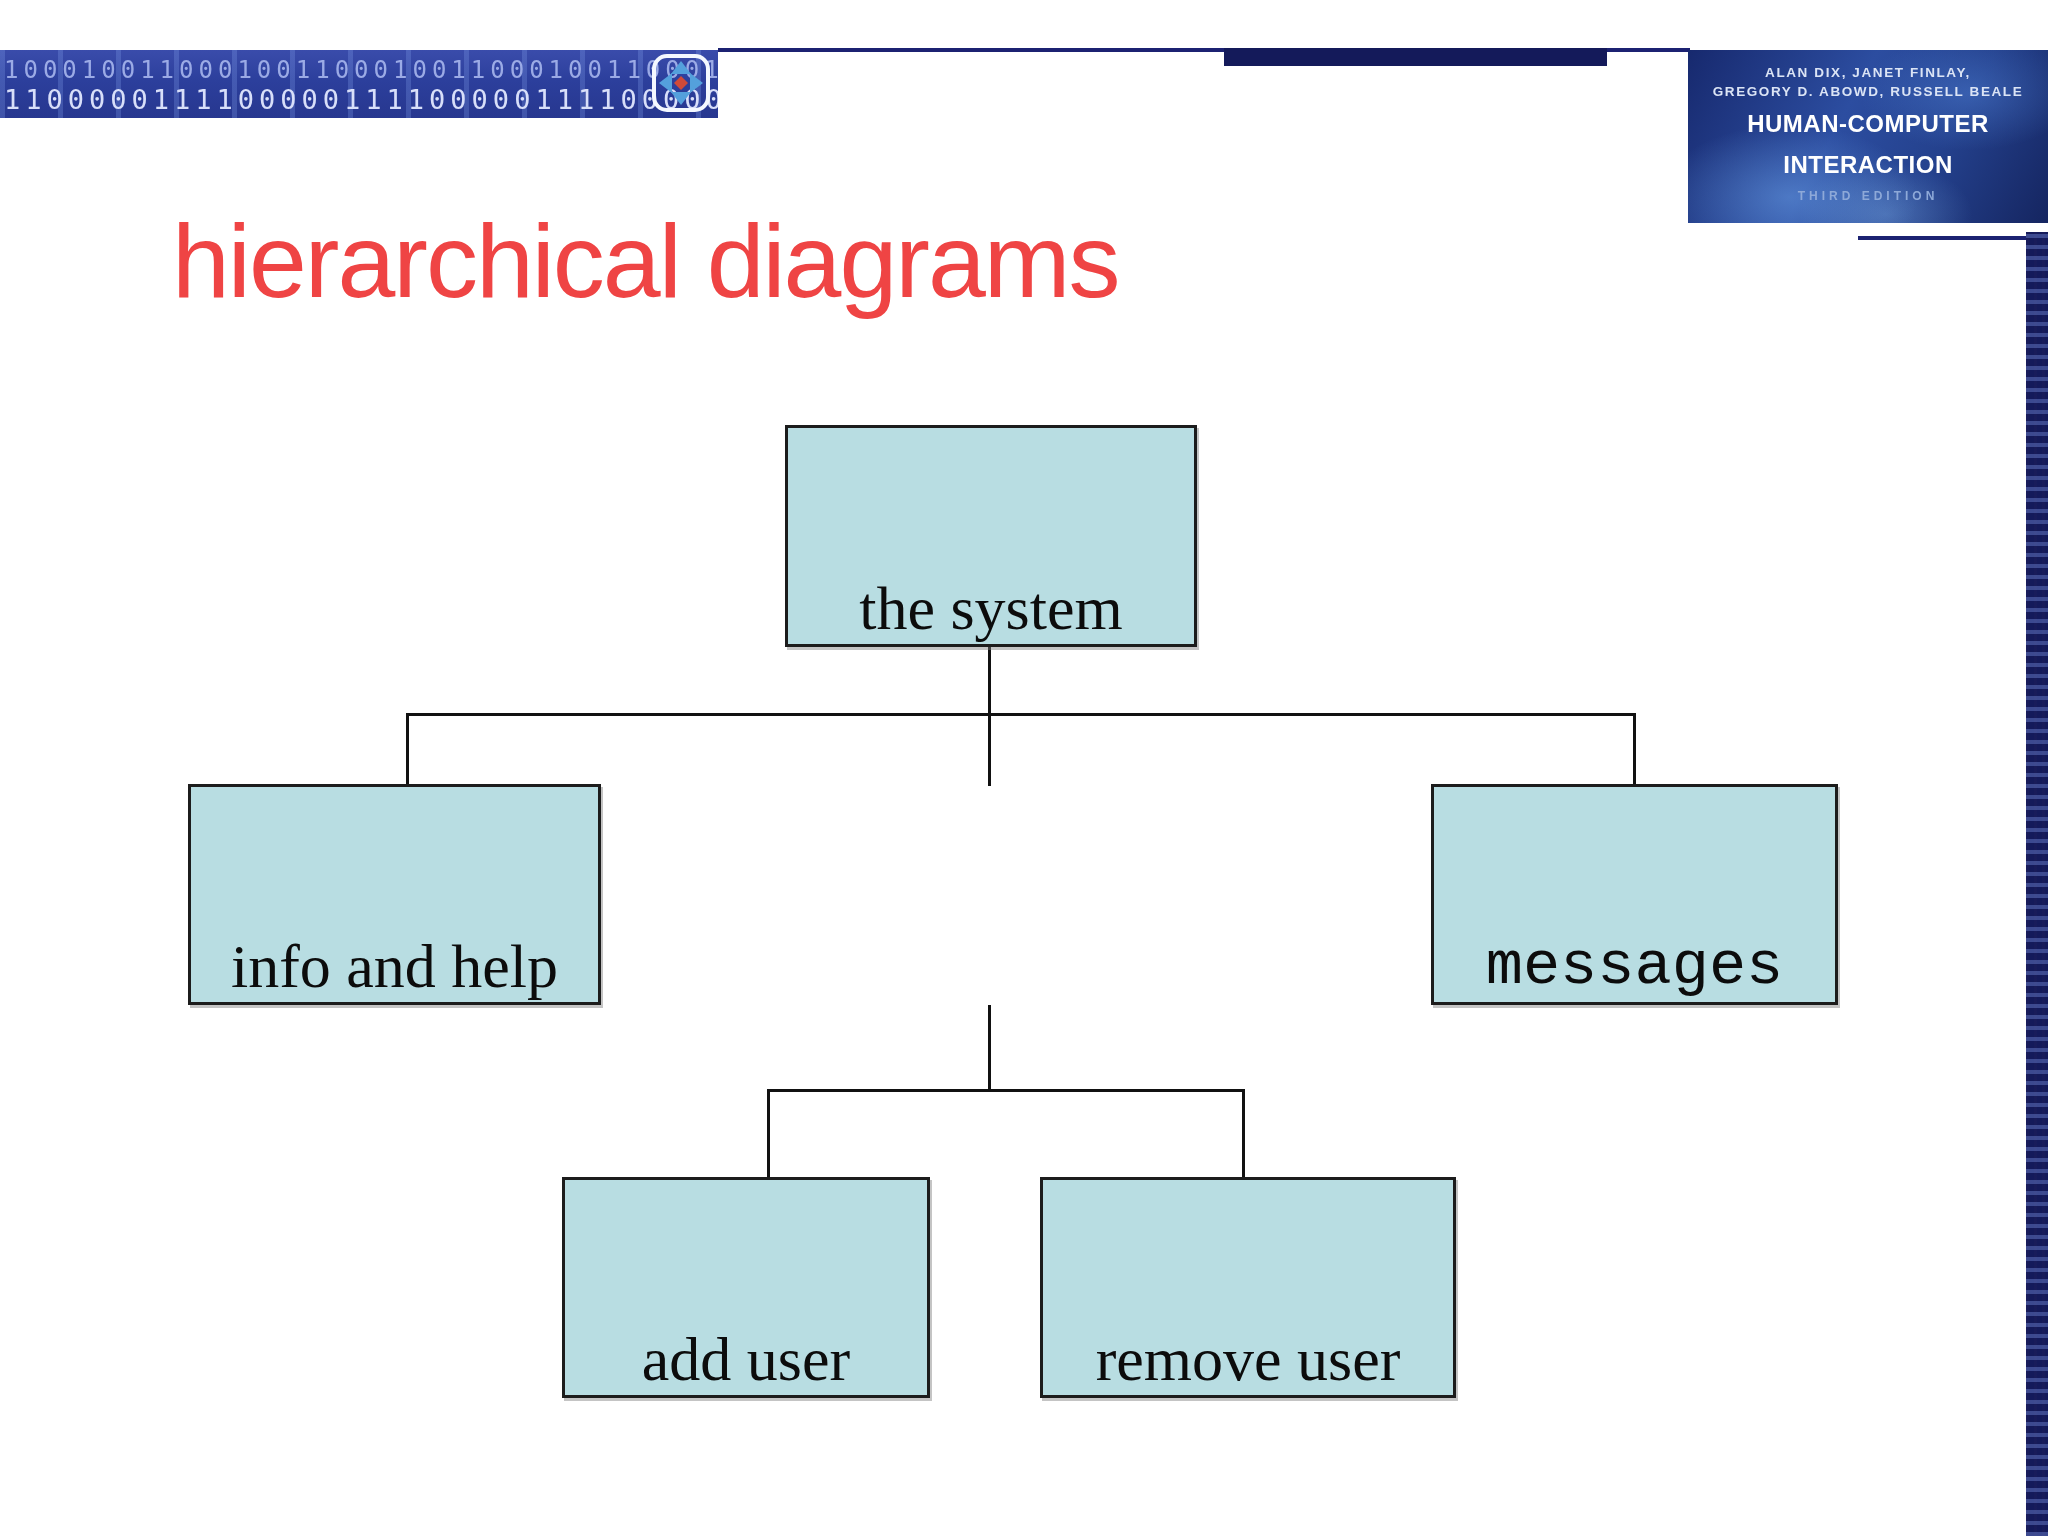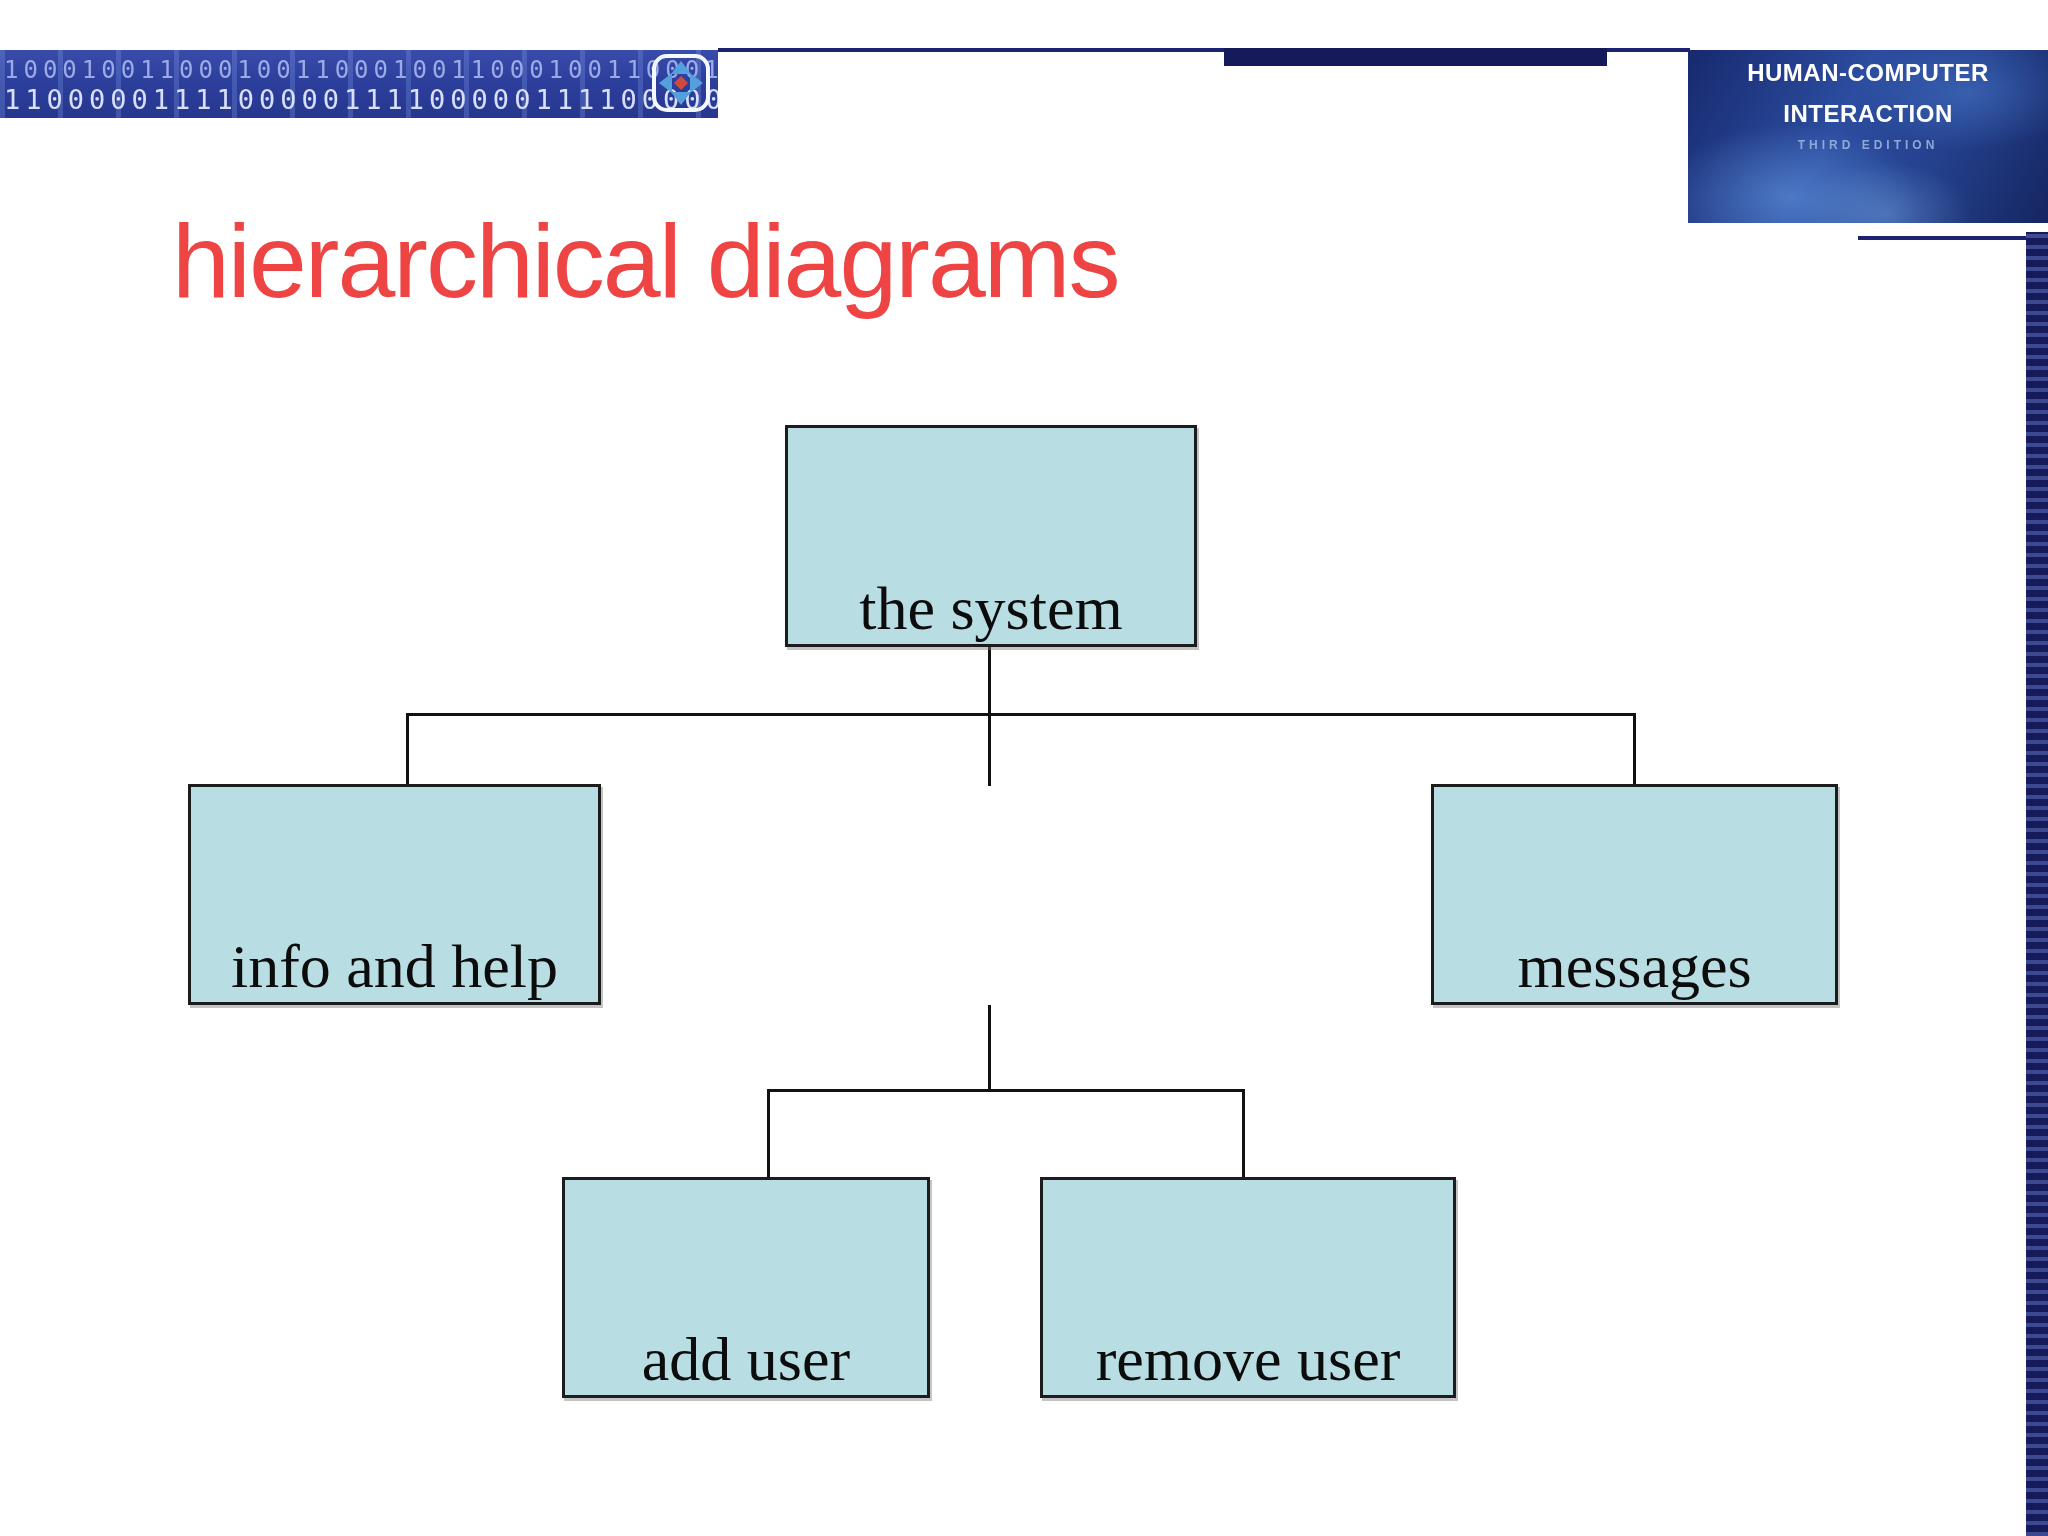--- a/index.html
+++ b/index.html
@@ -66,21 +66,21 @@
     background:var(--node-fill);
     border:3px solid var(--node-border);
     box-shadow:2px 3px 0 rgba(125,125,125,0.45);
     display:flex; align-items:flex-end; justify-content:center;
     font-family:"Liberation Serif", serif; font-size:62px; color:#0c0c0c;
     box-sizing:border-box;
   }
   .n-system  { left:785px;  top:425px;  width:412px; height:222px; }
   .n-info    { left:188px;  top:784px;  width:413px; height:221px; }
   .n-mgmt    { left:784px;  top:784px;  width:409px; height:221px; }
-  .n-msgs    { left:1431px; top:784px;  width:407px; height:221px; }
+  .n-msgs    { left:1431px; top:784px;  width:407px; height:221px;font-family:Liberation Mono, monospace; }
   .n-add     { left:562px;  top:1177px; width:368px; height:221px; }
   .n-remove  { left:1040px; top:1177px; width:416px; height:221px; }
 
   .connector { position:absolute; background:var(--connector); }
   .c1v  { left:988px;  top:647px;  width:3px;    height:68px; }
   .c1h  { left:406px;  top:713px;  width:1230px; height:3px;  }
   .c1dl { left:406px;  top:713px;  width:3px;    height:73px; }
   .c1dm { left:988px;  top:713px;  width:3px;    height:73px; }
   .c1dr { left:1633px; top:713px;  width:3px;    height:73px; }
   .c2v  { left:988px;  top:1005px; width:3px;    height:86px; }
@@ -105,20 +105,24 @@
         <polygon points="53,31 40,21 40,41" fill="var(--icon-arrow)"></polygon>
         <polygon points="31,24 38,31 31,38 24,31" fill="var(--icon-center)"></polygon>
       </svg>
     </div>
   </div>
 
   <div class="top-line"></div>
   <div class="top-bar"></div>
 
   <div class="book-cover">
+    <div class="cover-authors">
+      <div>ALAN DIX, JANET FINLAY,</div>
+      <div>GREGORY D. ABOWD, RUSSELL BEALE</div>
+    </div>
     <div class="cover-title">HUMAN-COMPUTER</div>
     <div class="cover-title">INTERACTION</div>
     <div class="cover-edition">THIRD EDITION</div>
   </div>
   <div class="cover-underline"></div>
   <div class="right-strip"></div>
 
   <h1 class="slide-title">hierarchical diagrams</h1>
 
   <div class="connector c1v"></div>

